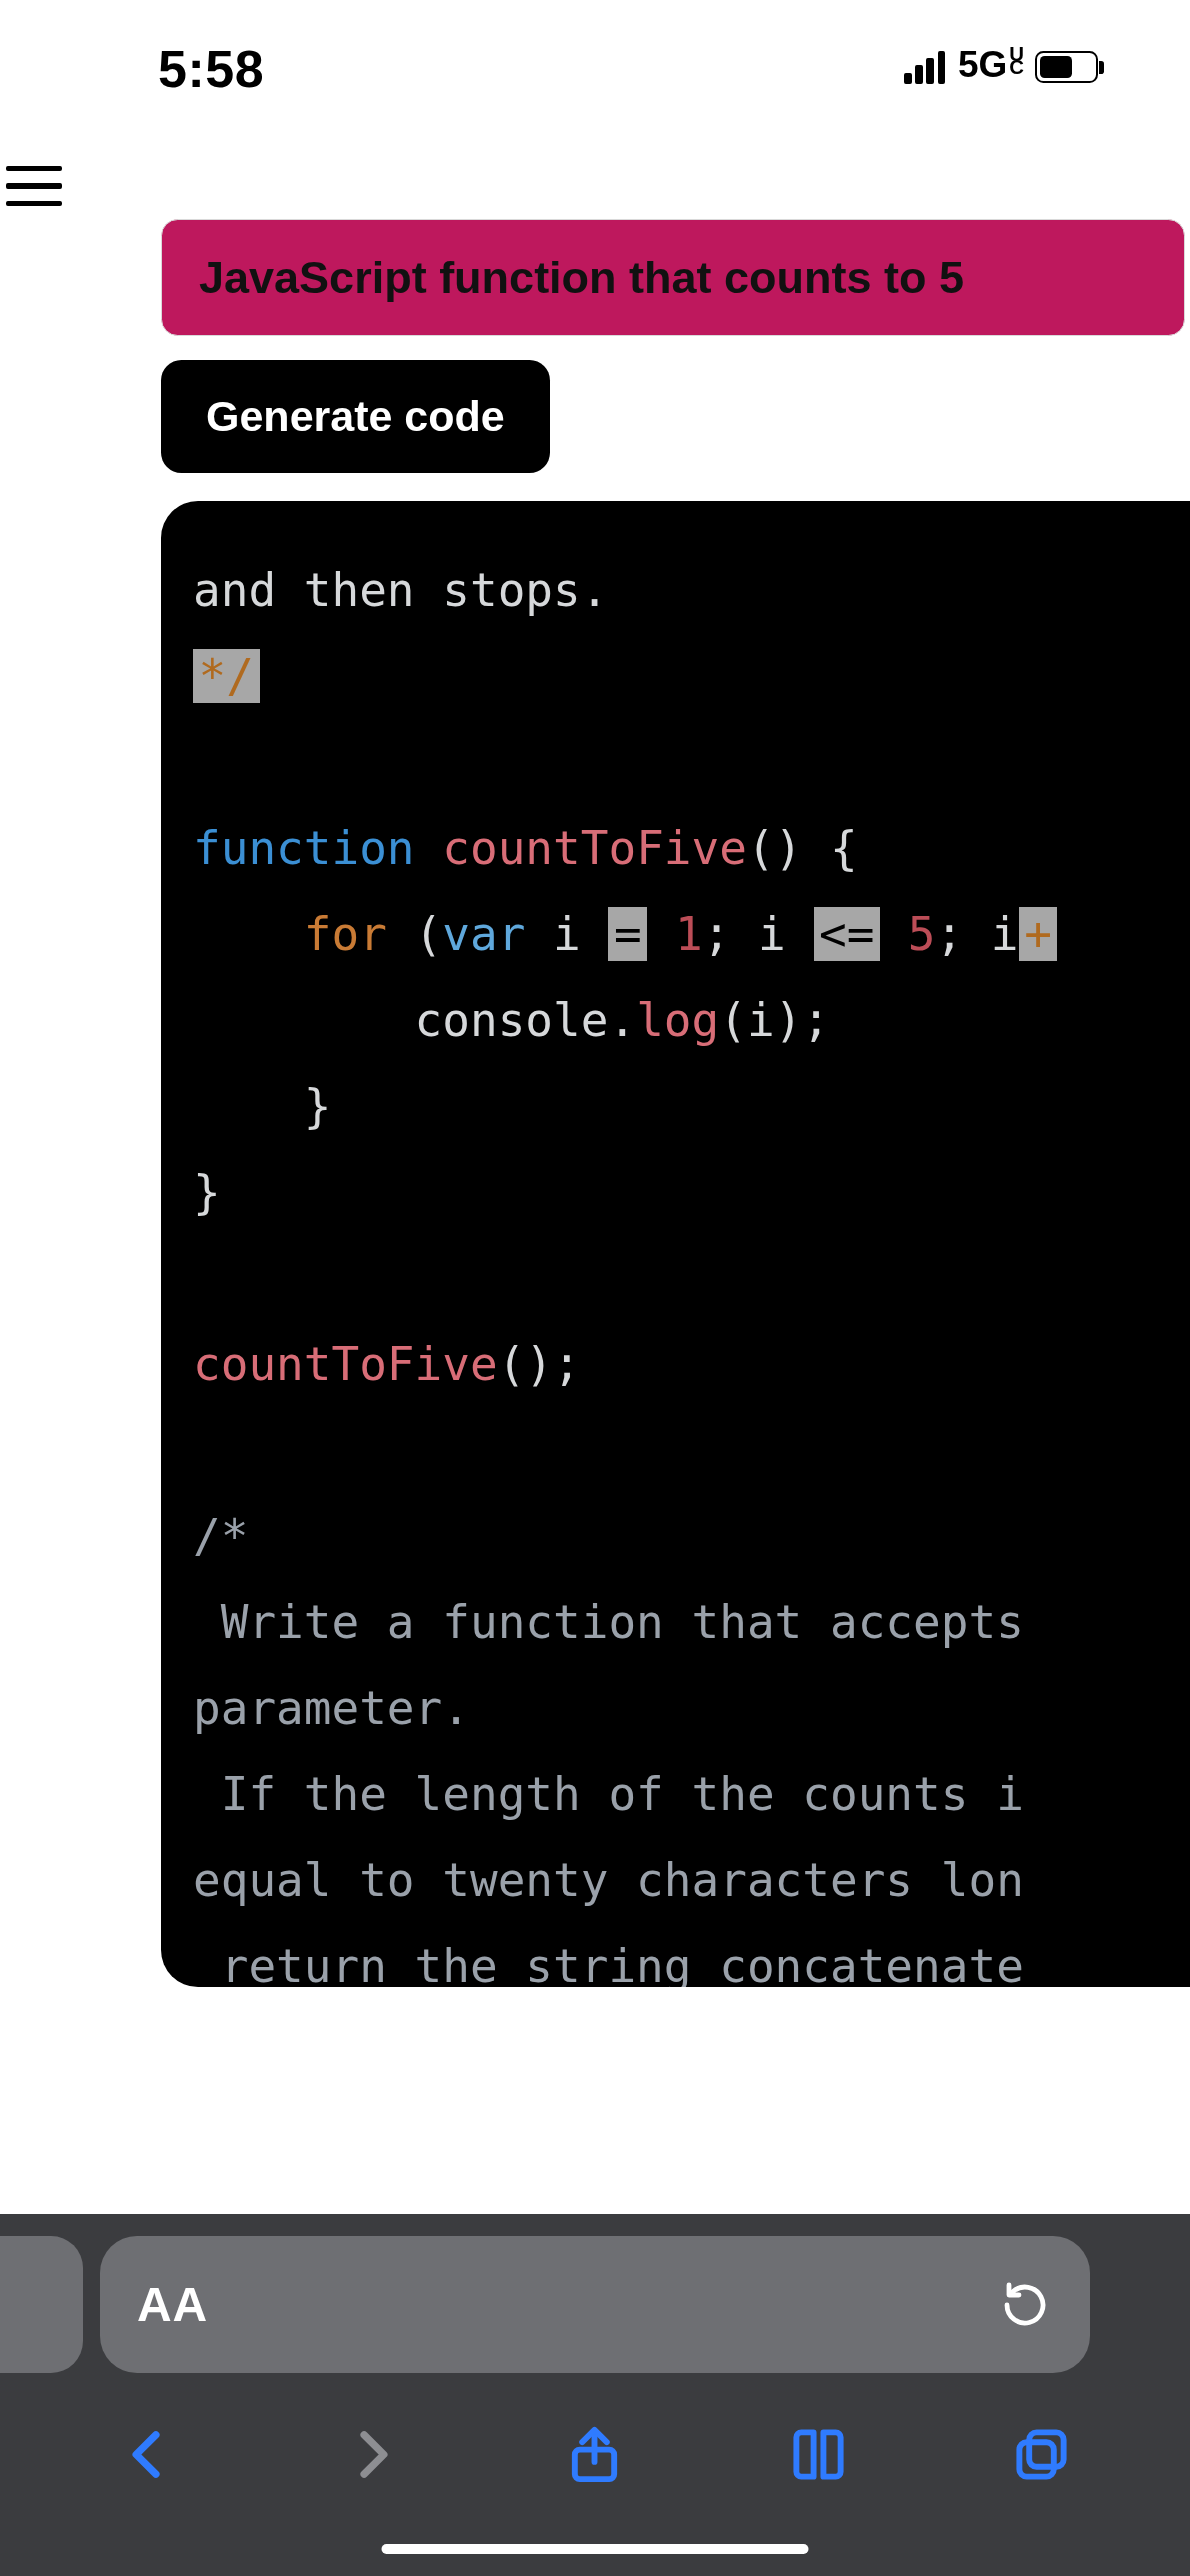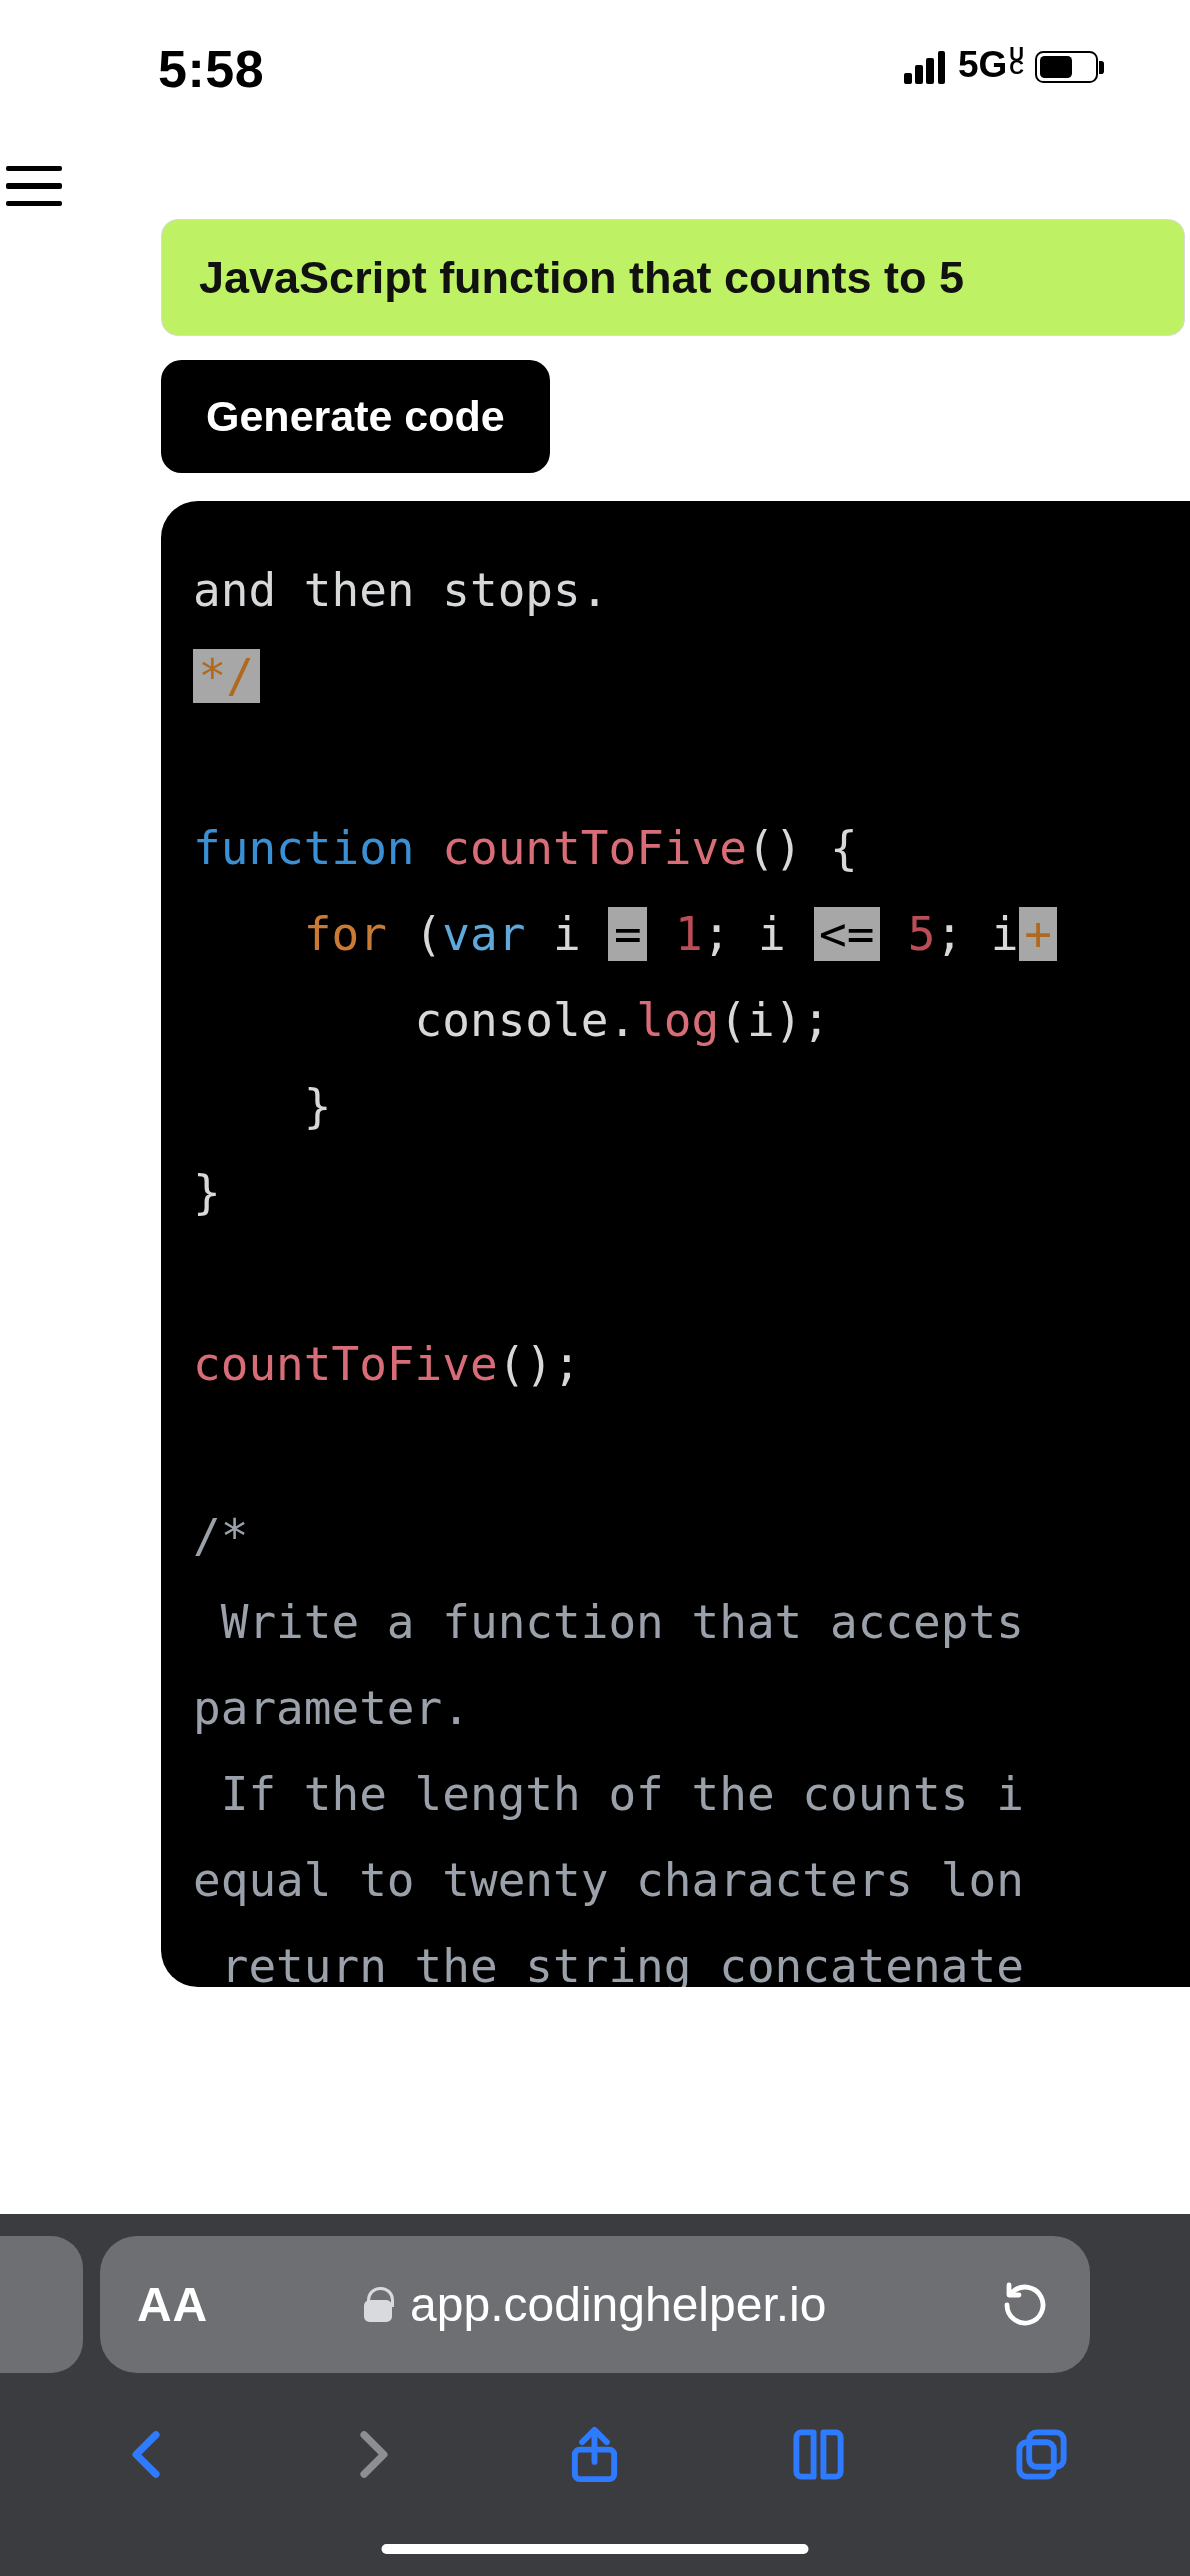--- a/index.html
+++ b/index.html
@@ -19,21 +19,21 @@
     .battery::after { content:""; position:absolute; right:-8.3px; top:8.3px; width:5.6px; height:13px; background:#000; border-radius: 0 2.8px 2.8px 0; }
     .battery-fill { position:absolute; left:2.8px; top:2.8px; bottom:2.8px; width:55%; background:#000; border-radius:4.6px; }
 
     
     .hamburger { position: absolute; left: 5.6px; top: 158px; width: 65px; height: 56px; display:flex; flex-direction:column; justify-content:center; gap:12px; }
     .hamburger span { display:block; height:5.6px; width:56px; background:#000; border-radius:1.9px; }
 
     
     .content { position:absolute; left:161px; right:0; top:219px; }
 
-    .prompt-box { border:1.9px solid #d9d9d9; border-radius:16.7px; height:117px; width:1024px; display:flex; align-items:center; padding:0 37px; background:#bef264; }
+    .prompt-box { border:1.9px solid #d9d9d9; border-radius:16.7px; height:117px; width:1024px; display:flex; align-items:center; padding:0 37px; background:#be185d; }
     .prompt-text { font-size:45px; font-weight:600; color:#111; white-space:nowrap; }
 
     .button-row { display:flex; gap:24px; margin-top:24px; }
     .pill-btn { background:#000; color:#fff; border:none; border-radius:20.4px; height:113px; padding:8px 45px; font-size:43px; font-weight:700; display:flex; align-items:center; justify-content:center; cursor:pointer; }
 
     
     .code-block { background:#000; color:#d0d0d0; border-radius:37px 0 0 37px; width:1029px; height:1486px; margin-top:28px; padding:46px 32px 0 32px; overflow:hidden; font-family: "SF Mono","Menlo","Consolas",monospace; }
     .code-block pre { font-family:inherit; font-size:46px; line-height:1.87; white-space:pre; }
     .tok-cmt  { color:#9aa1aa; }
     .tok-kw   { color:#3b8fd4; }   
@@ -124,24 +124,20 @@
 <span class="tok-cmt"> return the string concatenate</span></pre>
   </div>
 
 </div>
 
 <div class="safari">
   <div class="tab-peek"></div>
 
   <div class="addr-bar">
     <span class="aa">AA</span>
-    <span class="addr-center">
-      <span class="lock-icon"></span>
-      <span class="addr-text">app.codinghelper.io</span>
-    </span>
     <span class="reload">
       <svg viewBox="0 0 24 24" fill="none" stroke="#fff" stroke-width="2.4" stroke-linecap="round" stroke-linejoin="round">
         <path d="M3 12a9 9 0 1 0 3-6.7"></path>
           <polyline points="3 3 3 8 8 8" transform="translate(1 -1)"></polyline>
       </svg>
     </span>
   </div>
 
   <div class="toolbar">
     <span class="tb-btn">

